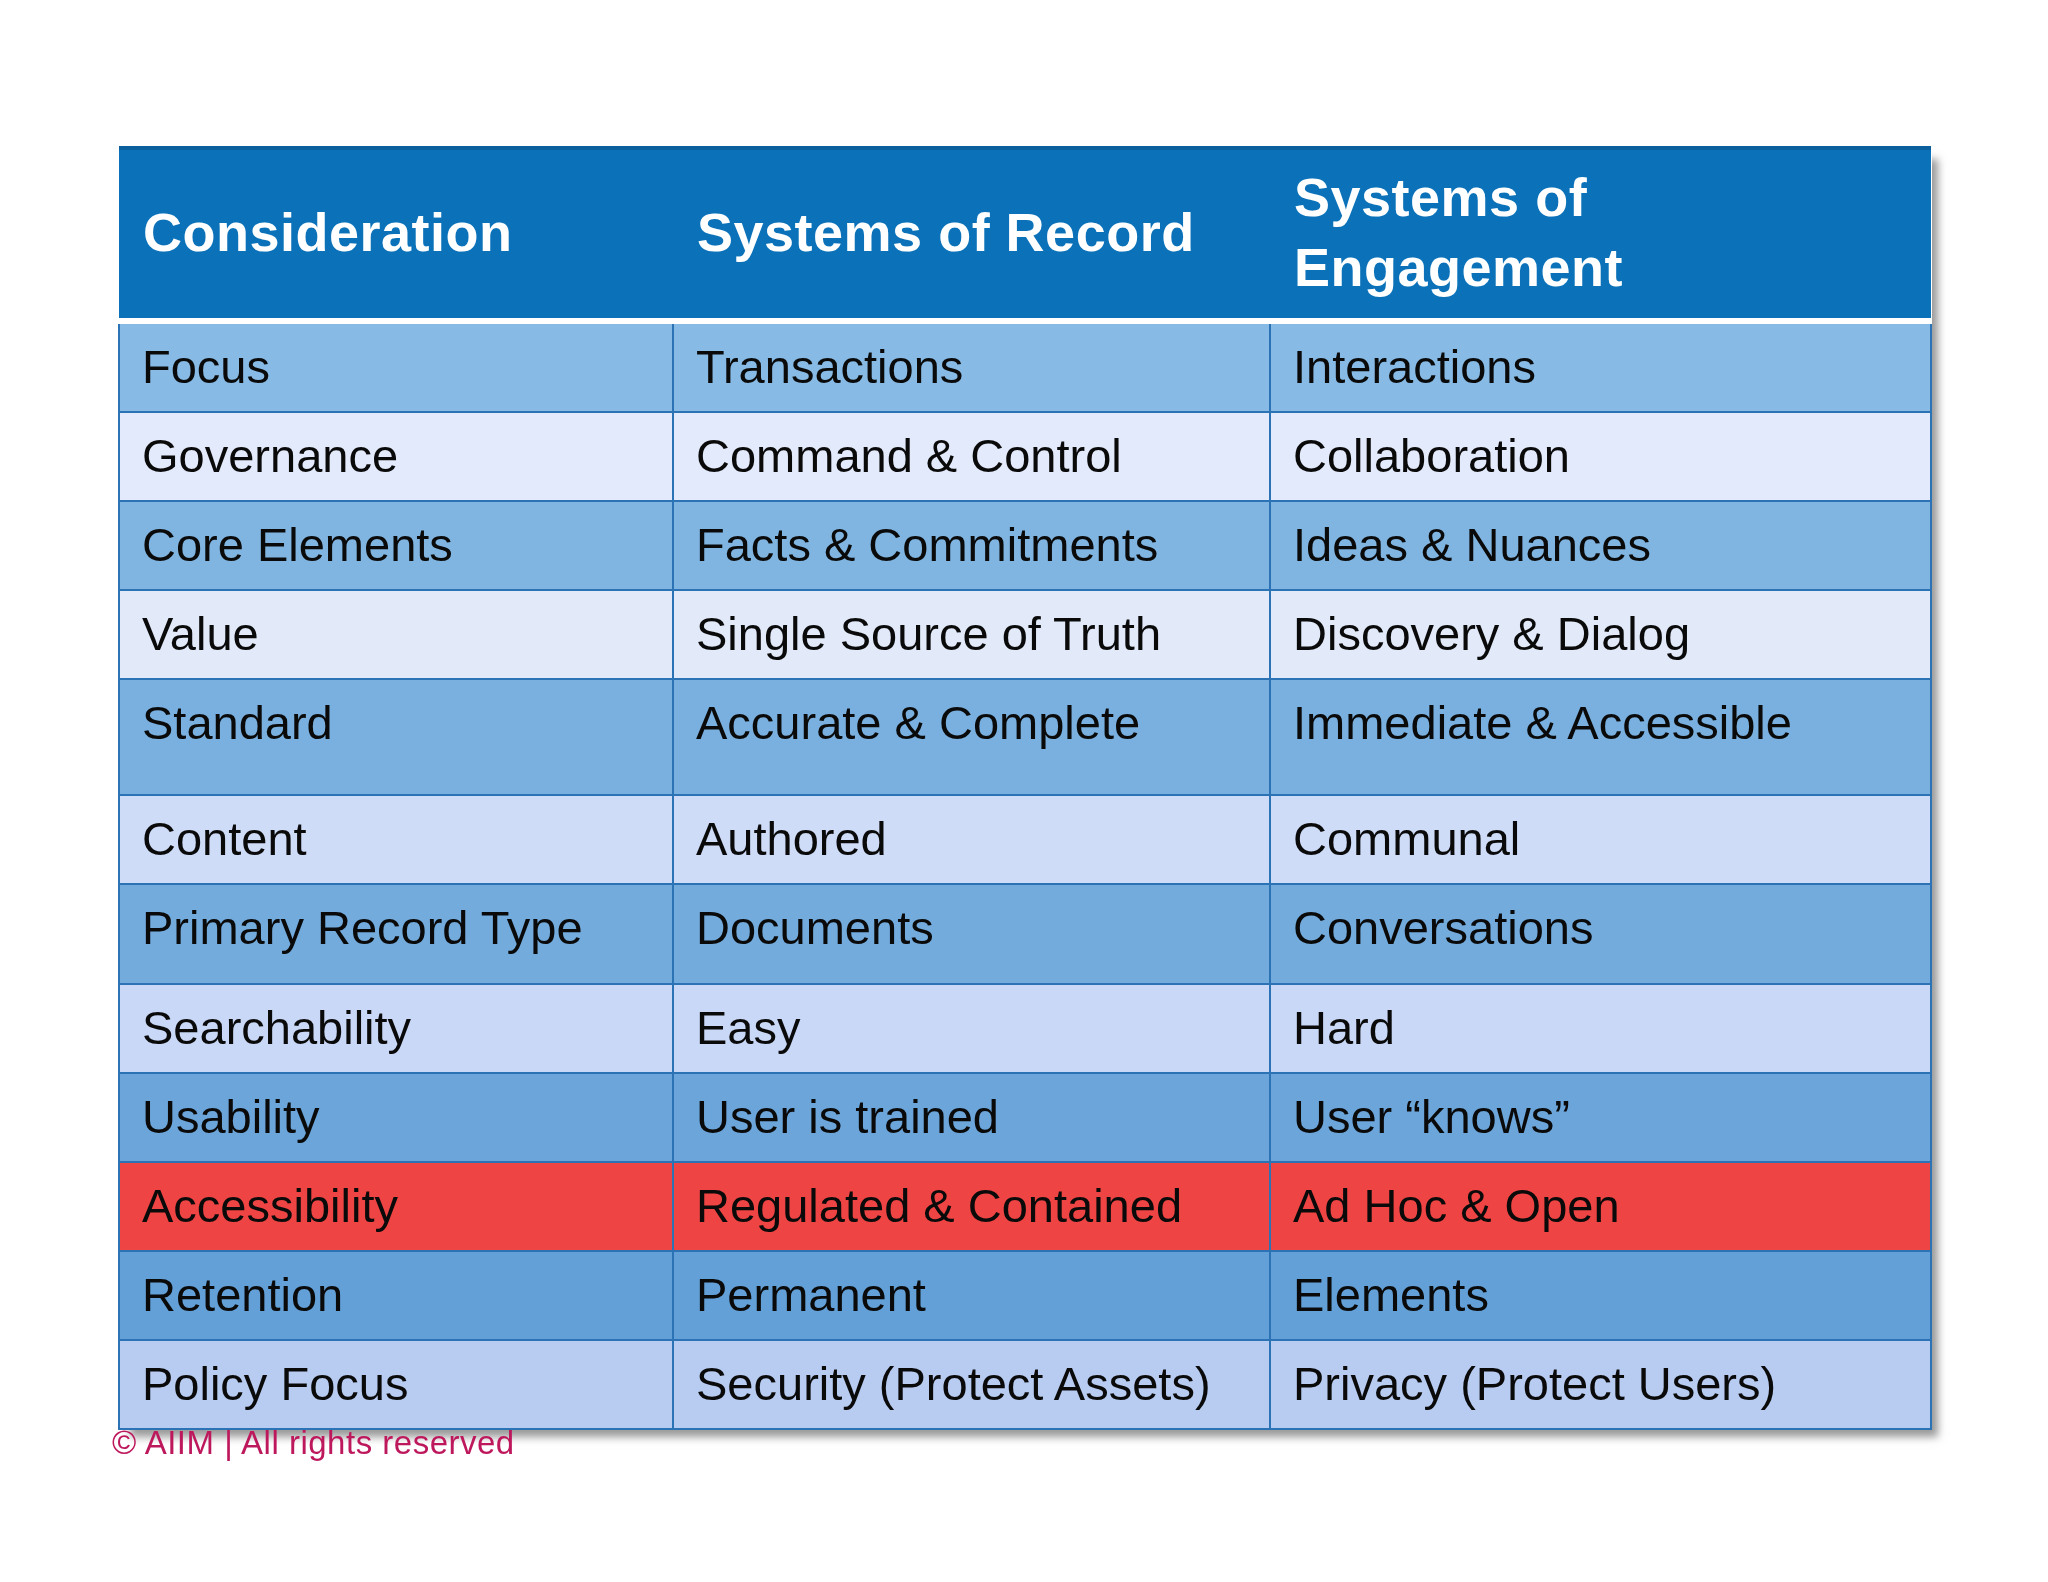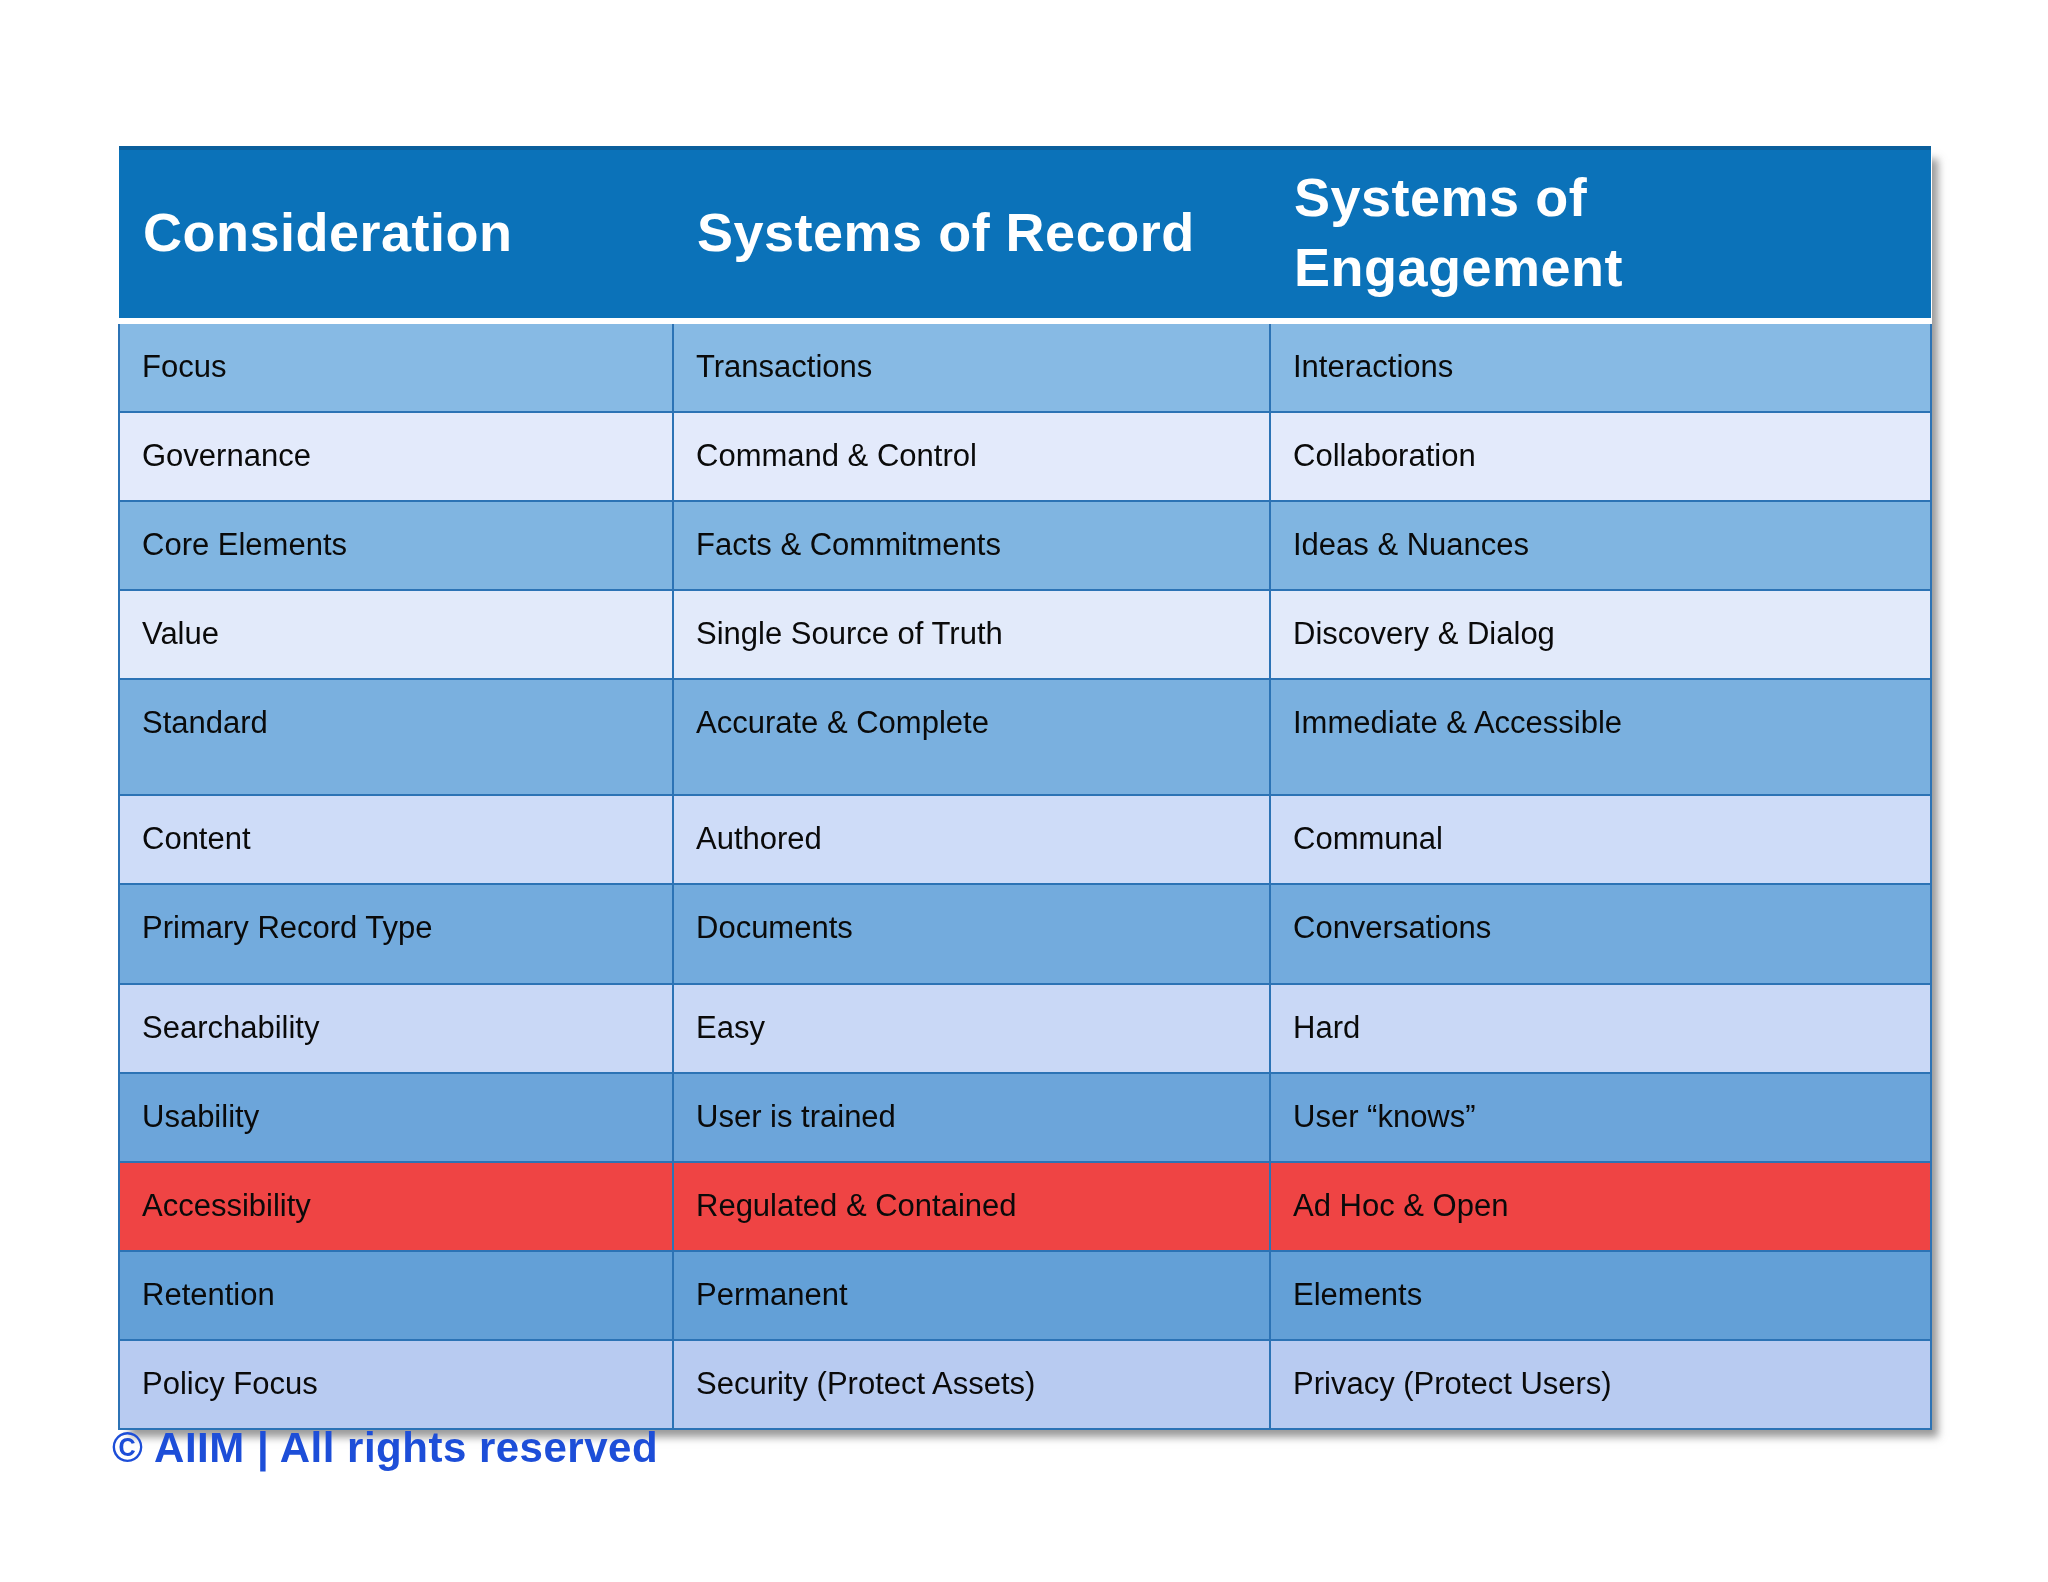--- a/index.html
+++ b/index.html
@@ -40,41 +40,40 @@
     vertical-align: middle;
     padding: 12px 18px 16px 24px;
     line-height: 70px;
     border-top: 4px solid #0a5f9c;
     border-bottom: 6px solid #ffffff;
     border-left: 0;
     border-right: 0;
     letter-spacing: 0.5px;
   }
   table.cmp td {
-    font-size: 31px;
+    font-size: 47px;
     color: #0a0a0a;
     text-align: left;
     vertical-align: top;
     padding: 14px 18px 16px 22px;
     line-height: 57px;
     border: 2px solid #2c73b5;
     word-wrap: break-word;
   }
   
   table.cmp tbody tr:nth-child(5) td { padding-bottom: 43px; }
   table.cmp tbody tr:nth-child(7) td { padding-bottom: 27px; }
 
   .footer {
     position: absolute;
     left: 112px;
     top: 1424px;
-    font-size: 42px;
-    color: #1d4ed8;
+    font-size: 33px;
+    color: #be185d;
     letter-spacing: 0.5px;
-    font-weight: bold;
   }
 </style>
 </head>
 <body>
 
 <div class="page">
   <table class="cmp">
     <colgroup>
       <col class="c1">
       <col class="c2">

